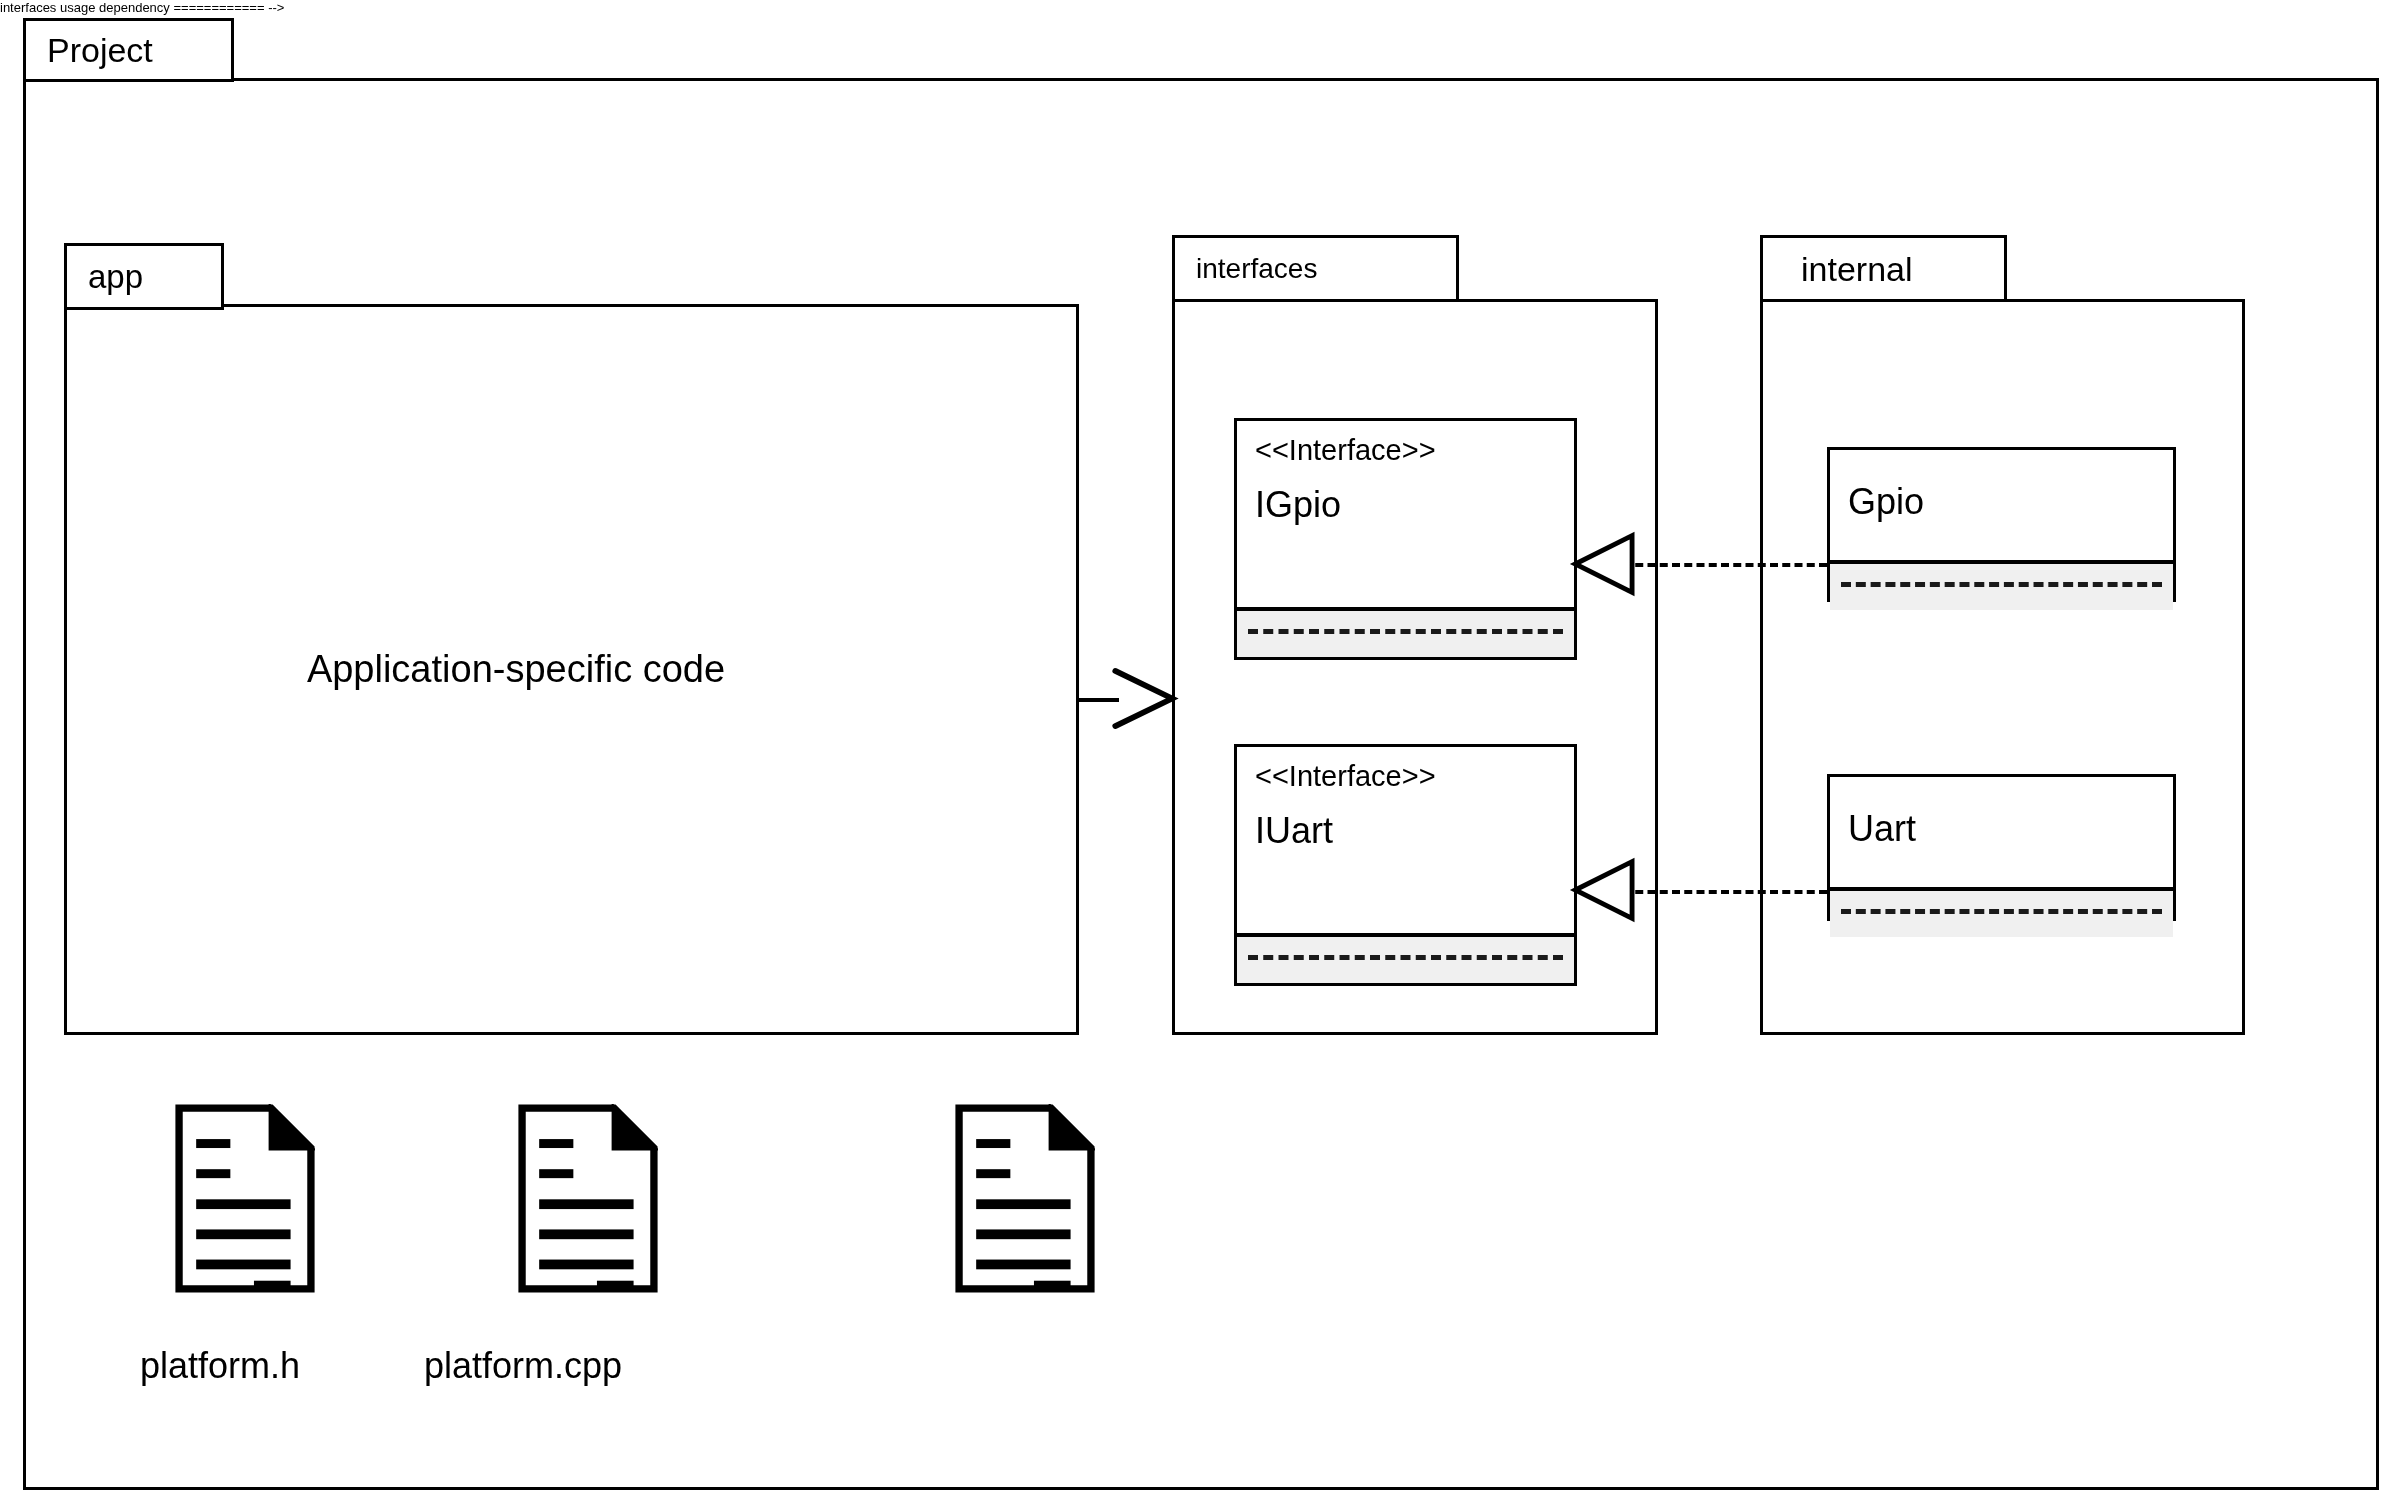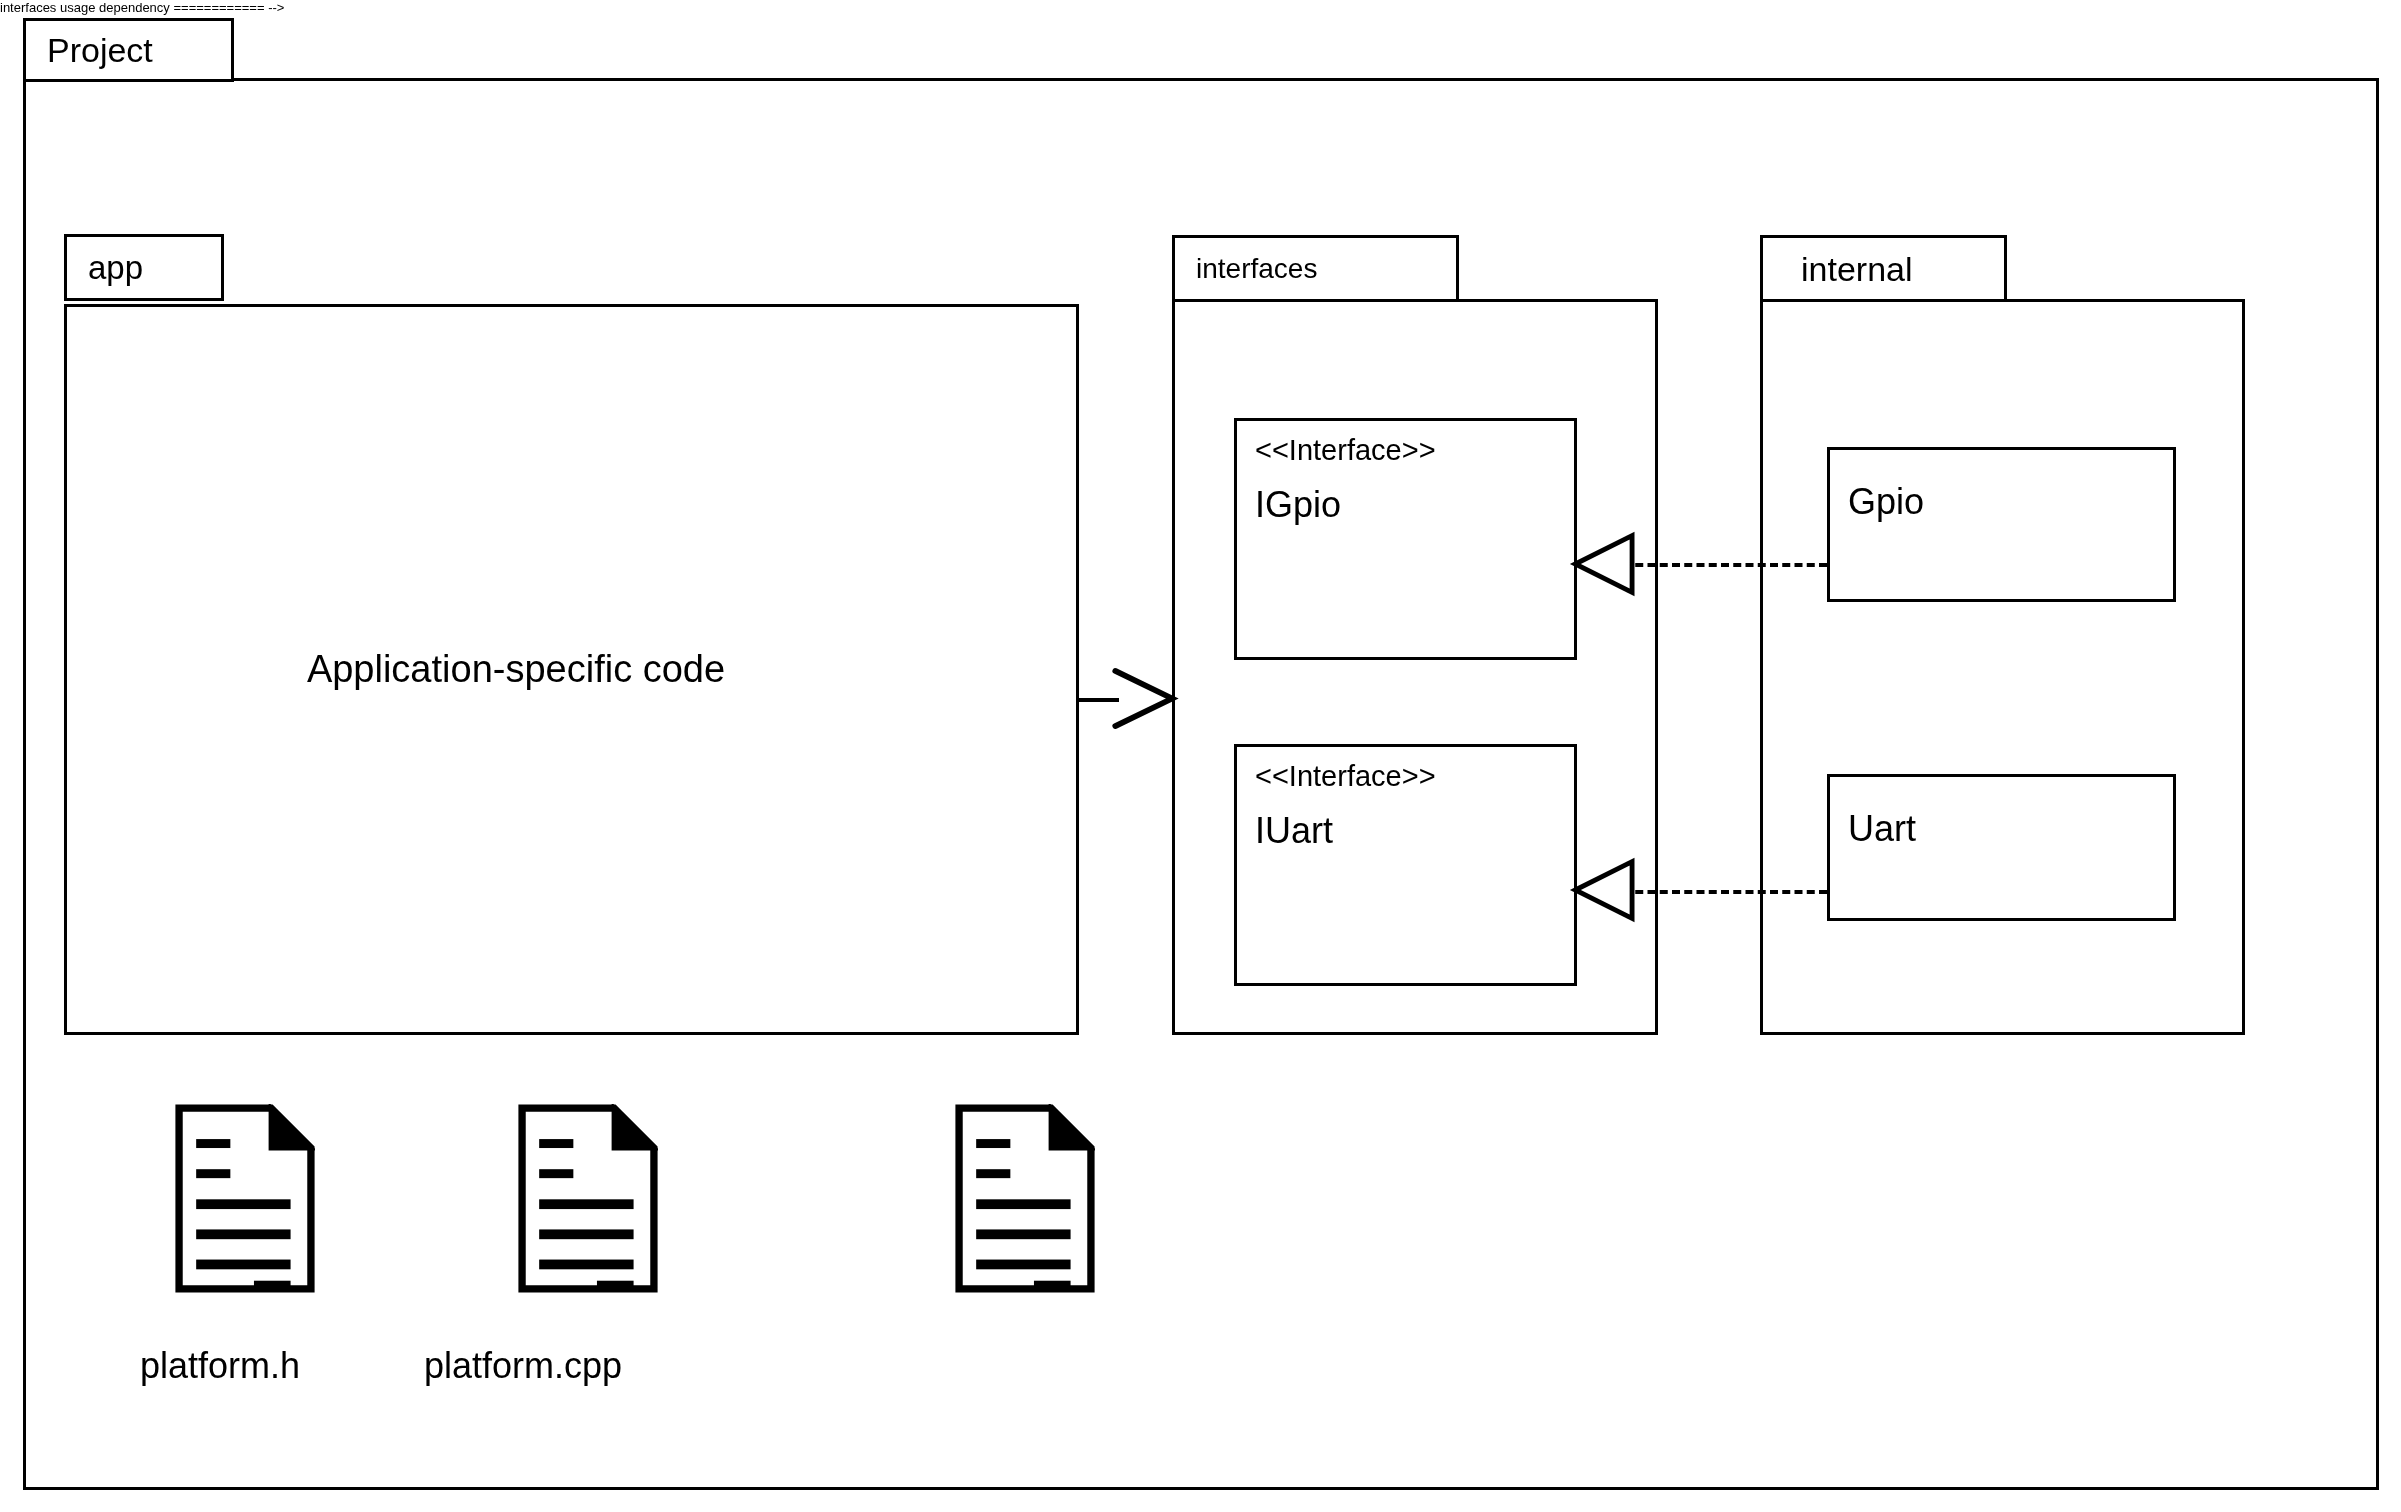--- a/index.html
+++ b/index.html
@@ -42,21 +42,21 @@
     background: #fff;
     z-index: 2;
   }
 
   
   #project-tab      { left: 23px;  top: 18px;  width: 211px; height: 64px; align-items: center; }
   #project-tab .pkg-label { font-size: 34px; }
   #project-body     { left: 23px;  top: 78px;  width: 2356px; height: 1412px; }
 
   
-  #app-tab          { left: 64px;  top: 234px; width: 160px; height: 67px; }
+  #app-tab          { left: 64px;  top: 243px; width: 160px; height: 67px; }
   #app-tab .pkg-label { font-size: 33px; }
   #app-body         { left: 64px;  top: 304px; width: 1015px; height: 731px; }
   #app-code-label {
     position: absolute;
     left: 64px;
     top: 304px;
     width: 816px;
     height: 731px;
     display: flex;
     align-items: center;
@@ -78,21 +78,21 @@
   #internal-body    { left: 1760px; top: 299px; width: 485px; height: 736px; }
 
   
   .classifier {
     position: absolute;
     box-sizing: border-box;
     border: 3.3px solid #000;
     background: #fff;
     z-index: 5;
     display: flex;
-    flex-direction: row;
+    flex-direction: column;
     gap: 36px;
   }
   .classifier .head {
     flex: 1 1 auto;
     padding: 11.4px 18px 0 18px;
     background: #fff;
   }
   .classifier .stereotype {
     font-size: 29px;
     line-height: 1.25;

